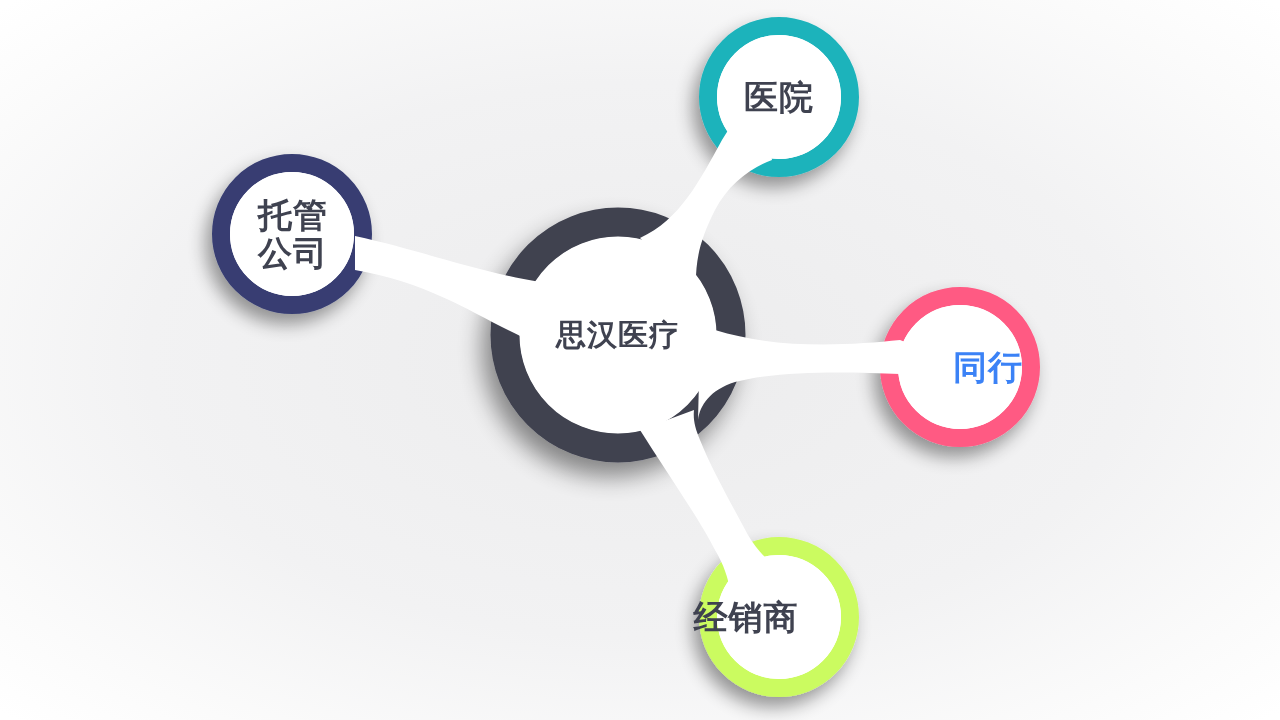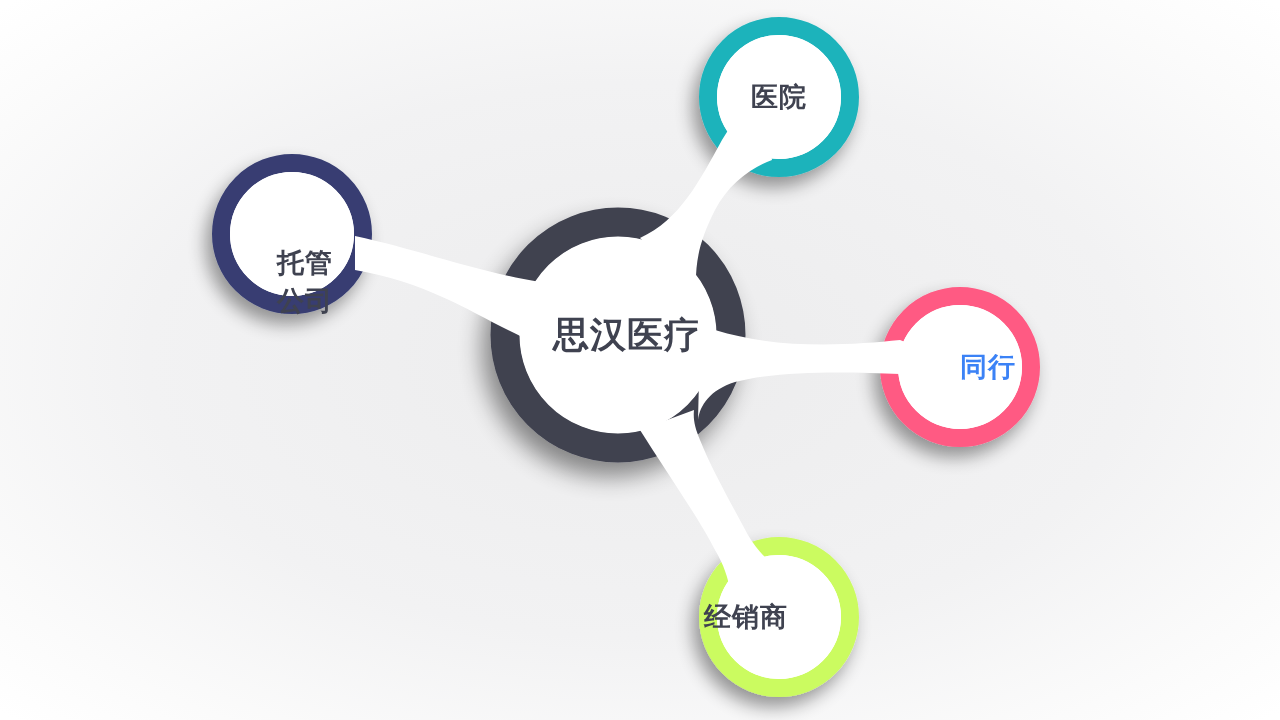--- a/index.html
+++ b/index.html
@@ -27,23 +27,23 @@
     .label {
       position: absolute;
       transform: translate(-50%, -50%);
       color: #3f4250;
       font-weight: bold;
       text-align: center;
       white-space: nowrap;
       line-height: 1.2;
       letter-spacing: 1px;
     }
-    .label.center { font-size: 36px; margin-left: 9px; }
-    .label.sat { font-size: 27px; text-align: right; }
-    .label.multi { white-space: normal; width: 80px; line-height: 38px; margin-top: 48px; }
+    .label.center { font-size: 30px; }
+    .label.sat { font-size: 34px; }
+    .label.multi { white-space: normal; width: 80px; line-height: 38px; }
   </style>
 </head>
 <body>
 
 <div class="stage">
   <svg class="diagram" viewBox="0 0 1280 720" xmlns="http://www.w3.org/2000/svg">
     <defs>
       <filter id="shadow" x="-40%" y="-40%" width="180%" height="180%">
         <feGaussianBlur in="SourceAlpha" stdDeviation="12"></feGaussianBlur>
         <feOffset dx="-8" dy="14" result="off"></feOffset>

